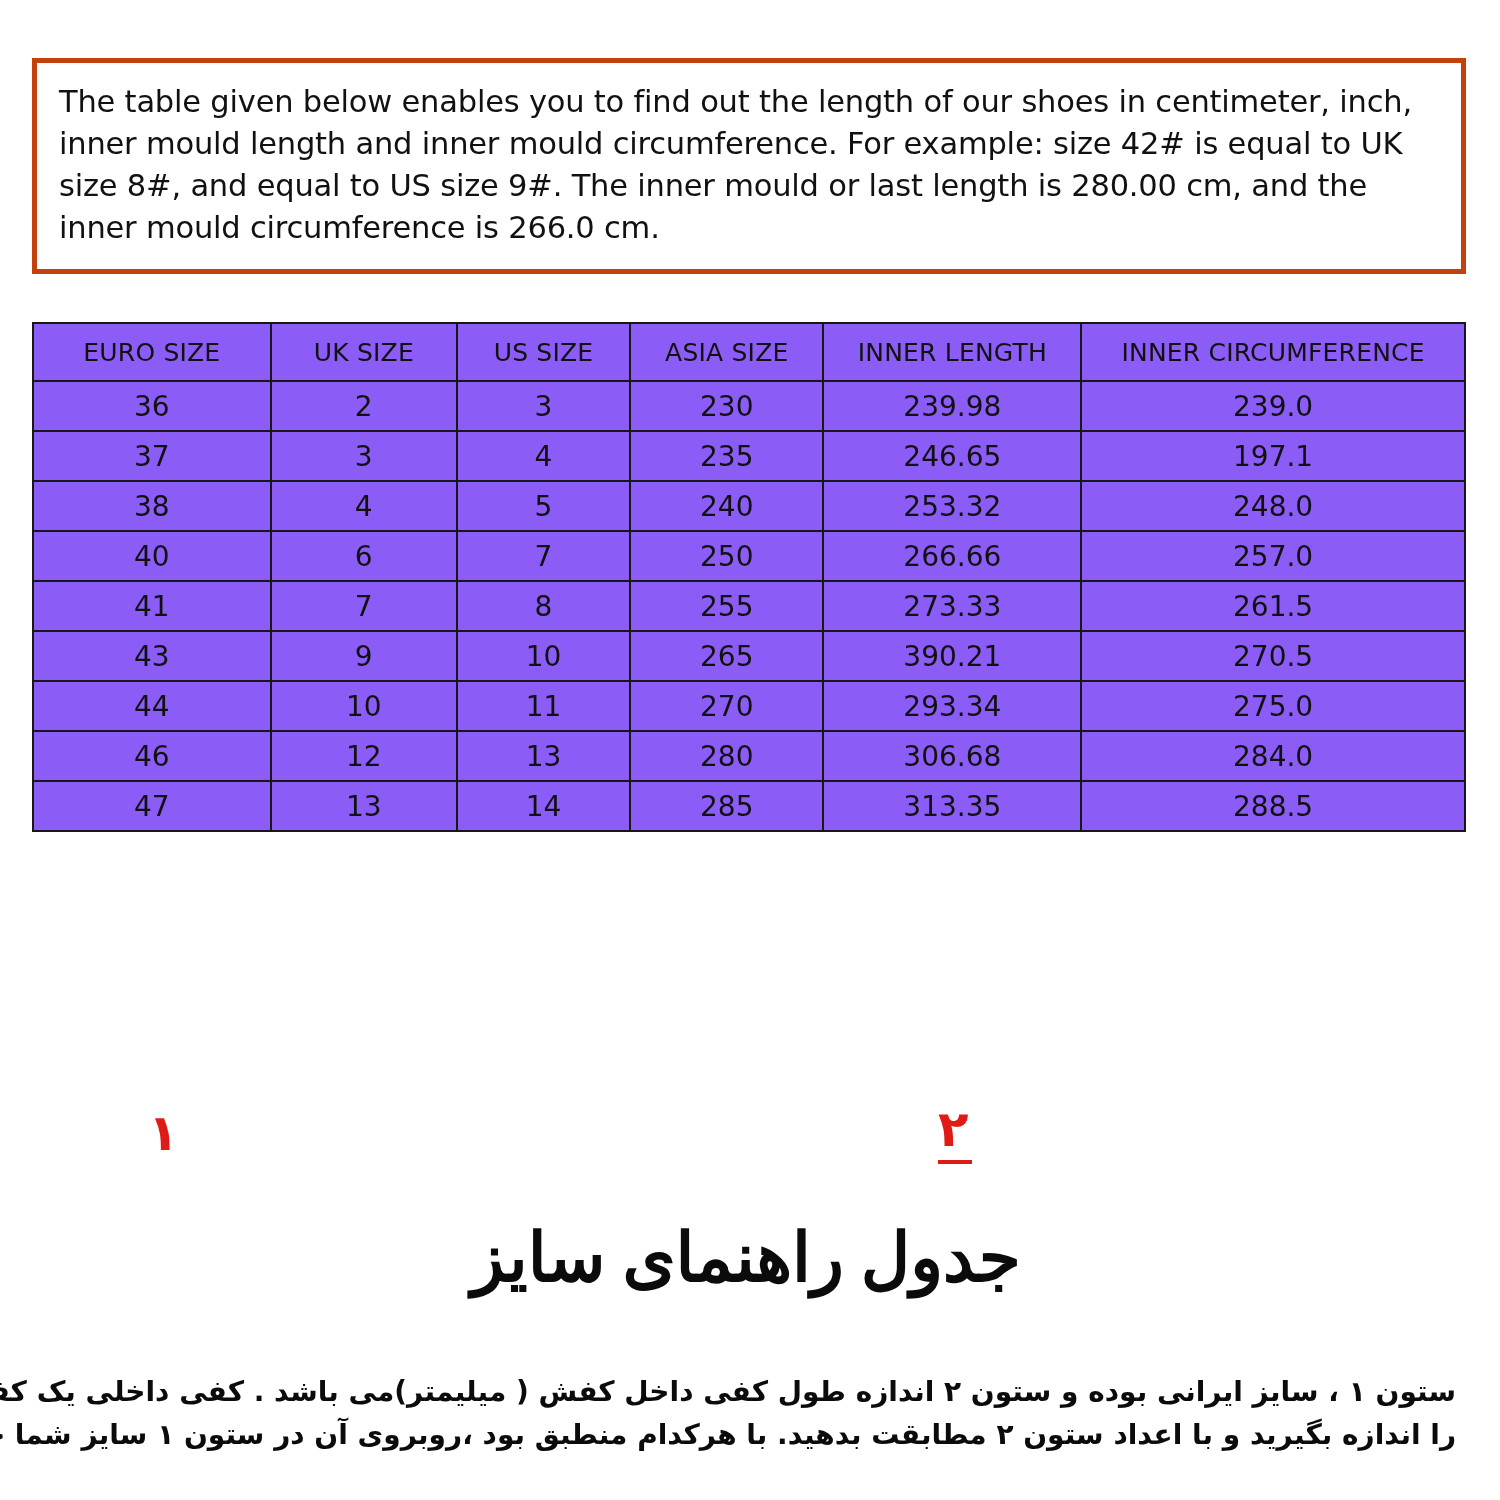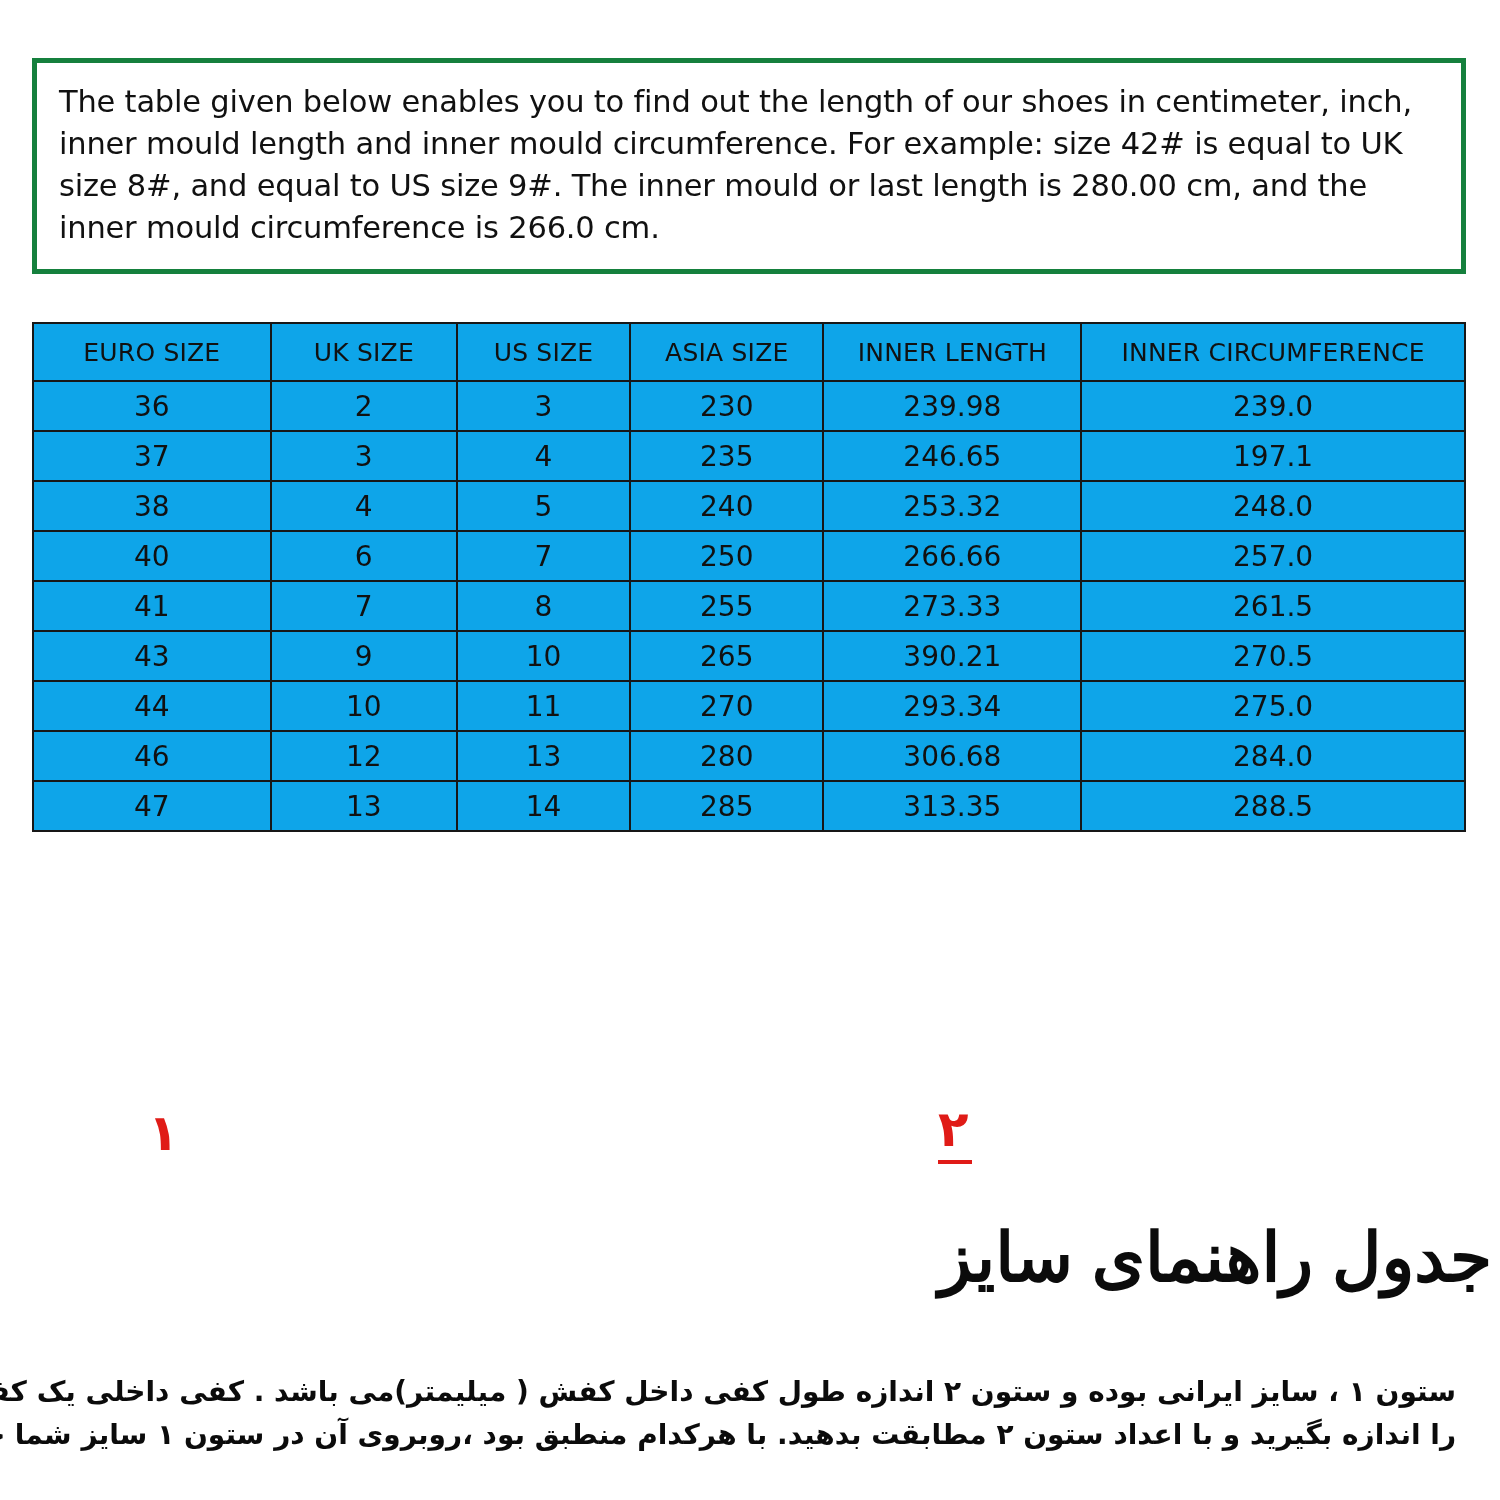--- a/index.html
+++ b/index.html
@@ -21,21 +21,21 @@
     box-sizing: border-box;
   }
 
   
   .note-box {
     position: absolute;
     left: 32px;
     top: 58px;
     width: 1434px;
     box-sizing: border-box;
-    border: 5px solid #15803d;
+    border: 5px solid #c2410c;
     padding: 18px 22px 20px 22px;
     background: #ffffff;
   }
   .note-text {
     font-size: 30.5px;
     line-height: 1.38;
     letter-spacing: -0.2px;
     color: #111111;
     font-family: "DejaVu Sans", sans-serif;
   }
@@ -44,21 +44,21 @@
   .table-wrap {
     position: absolute;
     left: 32px;
     top: 322px;
     width: 1434px;
   }
   table.size-table {
     border-collapse: collapse;
     width: 100%;
     table-layout: fixed;
-    background: #0ea5e9;
+    background: #8b5cf6;
   }
   table.size-table th,
   table.size-table td {
     border: 2px solid #171717;
     text-align: center;
     color: #111;
     font-family: "DejaVu Sans", sans-serif;
   }
   table.size-table th {
     font-size: 25px;
@@ -99,23 +99,23 @@
     background: #e01b17;
     margin: 6px auto 0 auto;
   }
 
   
   .fa-title {
     position: absolute;
     left: 0;
     right: 8px;
     top: 1218px;
-    text-align: right;
+    text-align: center;
     direction: rtl;
-    font-family: Liberation Sans, sans-serif;
+    font-family: Liberation Serif, serif;
     font-size: 68px;
     font-weight: 700;
     color: #0b0b0b;
     letter-spacing: 0px;
   }
 
   
   .fa-body {
     position: absolute;
     left: 46px;

